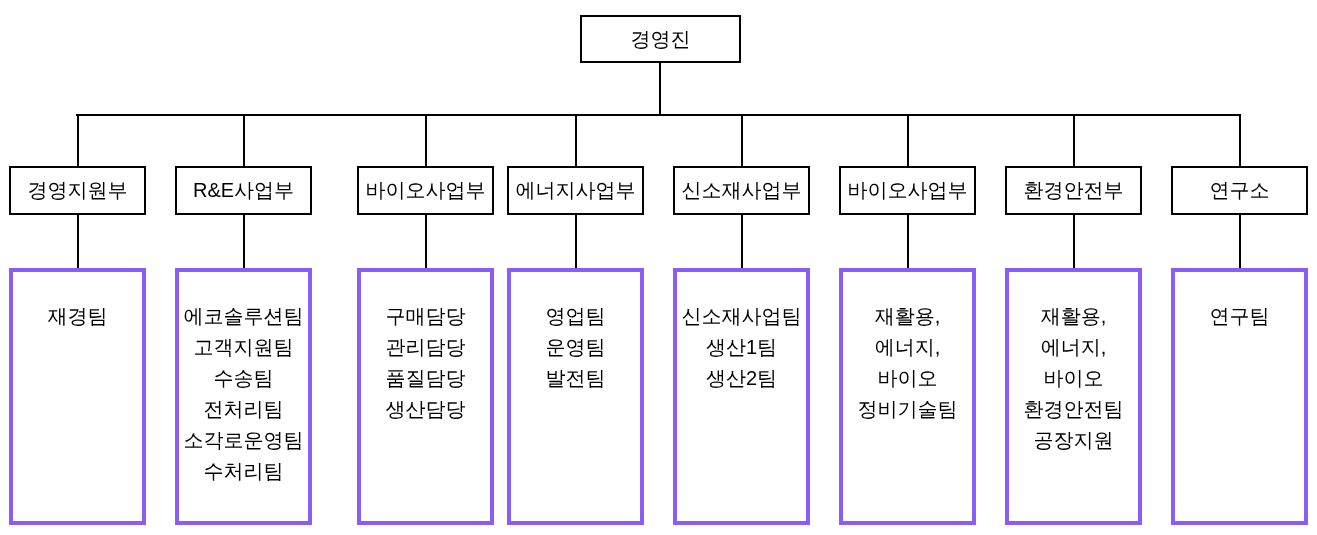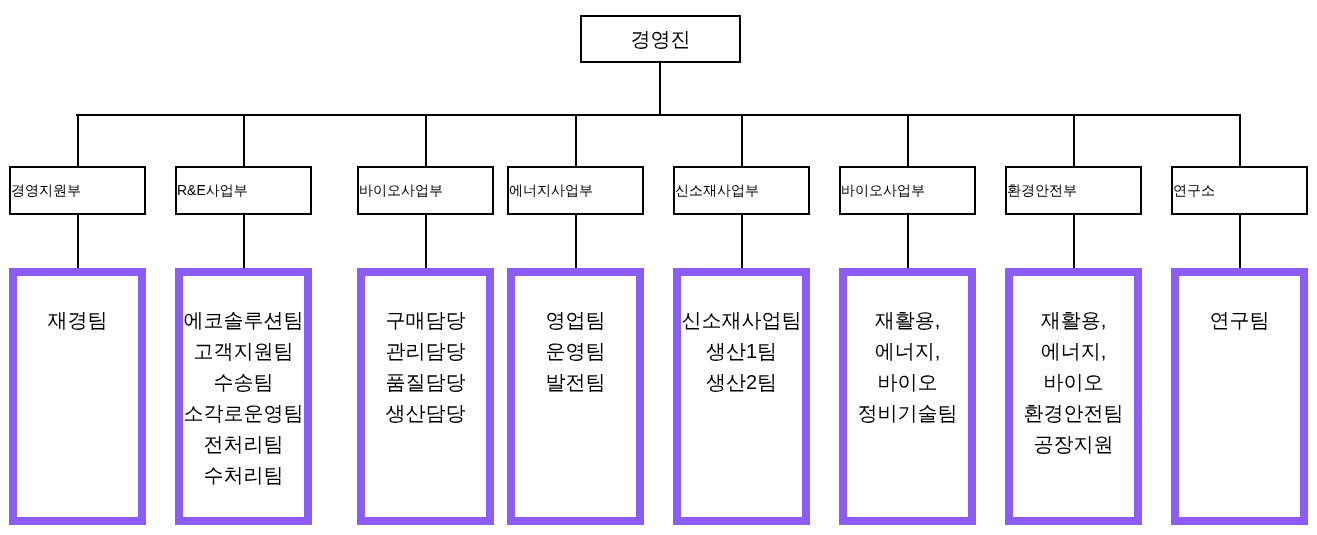--- a/index.html
+++ b/index.html
@@ -53,36 +53,36 @@
     width: 2px; height: 52px;
     background: #000;
   }
   .dept {
     position: absolute;
     left: 0; top: 166px;
     width: 137px; height: 49px;
     box-sizing: border-box;
     border: 2px solid #000;
     background: #fff;
-    display: flex; align-items: center; justify-content: flex-start;
-    font-size: 14px;
+    display: flex; align-items: center; justify-content: center;
+    font-size: 20px;
     text-align: center;
   }
   .drop-mid {
     position: absolute;
     left: calc(50% - 1px); top: 215px;
     width: 2px; height: 53px;
     background: #000;
   }
   .team {
     position: absolute;
     left: 0; top: 268px;
     width: 137px; height: 257px;
     box-sizing: border-box;
-    border: 8px solid #8b5cf6;
+    border: 4px solid #8b5cf6;
     background: #fff;
     padding-top: 29px;
     text-align: center;
     font-size: 20px;
     line-height: 31px;
   }
   .tline { display: block; }
 </style>
 </head>
 <body>
@@ -109,22 +109,22 @@
   <div class="col c1">
     <div class="drop-top"></div>
     <div class="dept">
       <span>R&amp;E사업부</span>
     </div>
     <div class="drop-mid"></div>
     <div class="team">
       <span class="tline">에코솔루션팀</span>
       <span class="tline">고객지원팀</span>
       <span class="tline">수송팀</span>
+      <span class="tline">전처리팀</span>
       <span class="tline">소각로운영팀</span>
-      <span class="tline">전처리팀</span>
       <span class="tline">수처리팀</span>
     </div>
   </div>
 
   <div class="col c2">
     <div class="drop-top"></div>
     <div class="dept">
       <span>바이오사업부</span>
     </div>
     <div class="drop-mid"></div>

